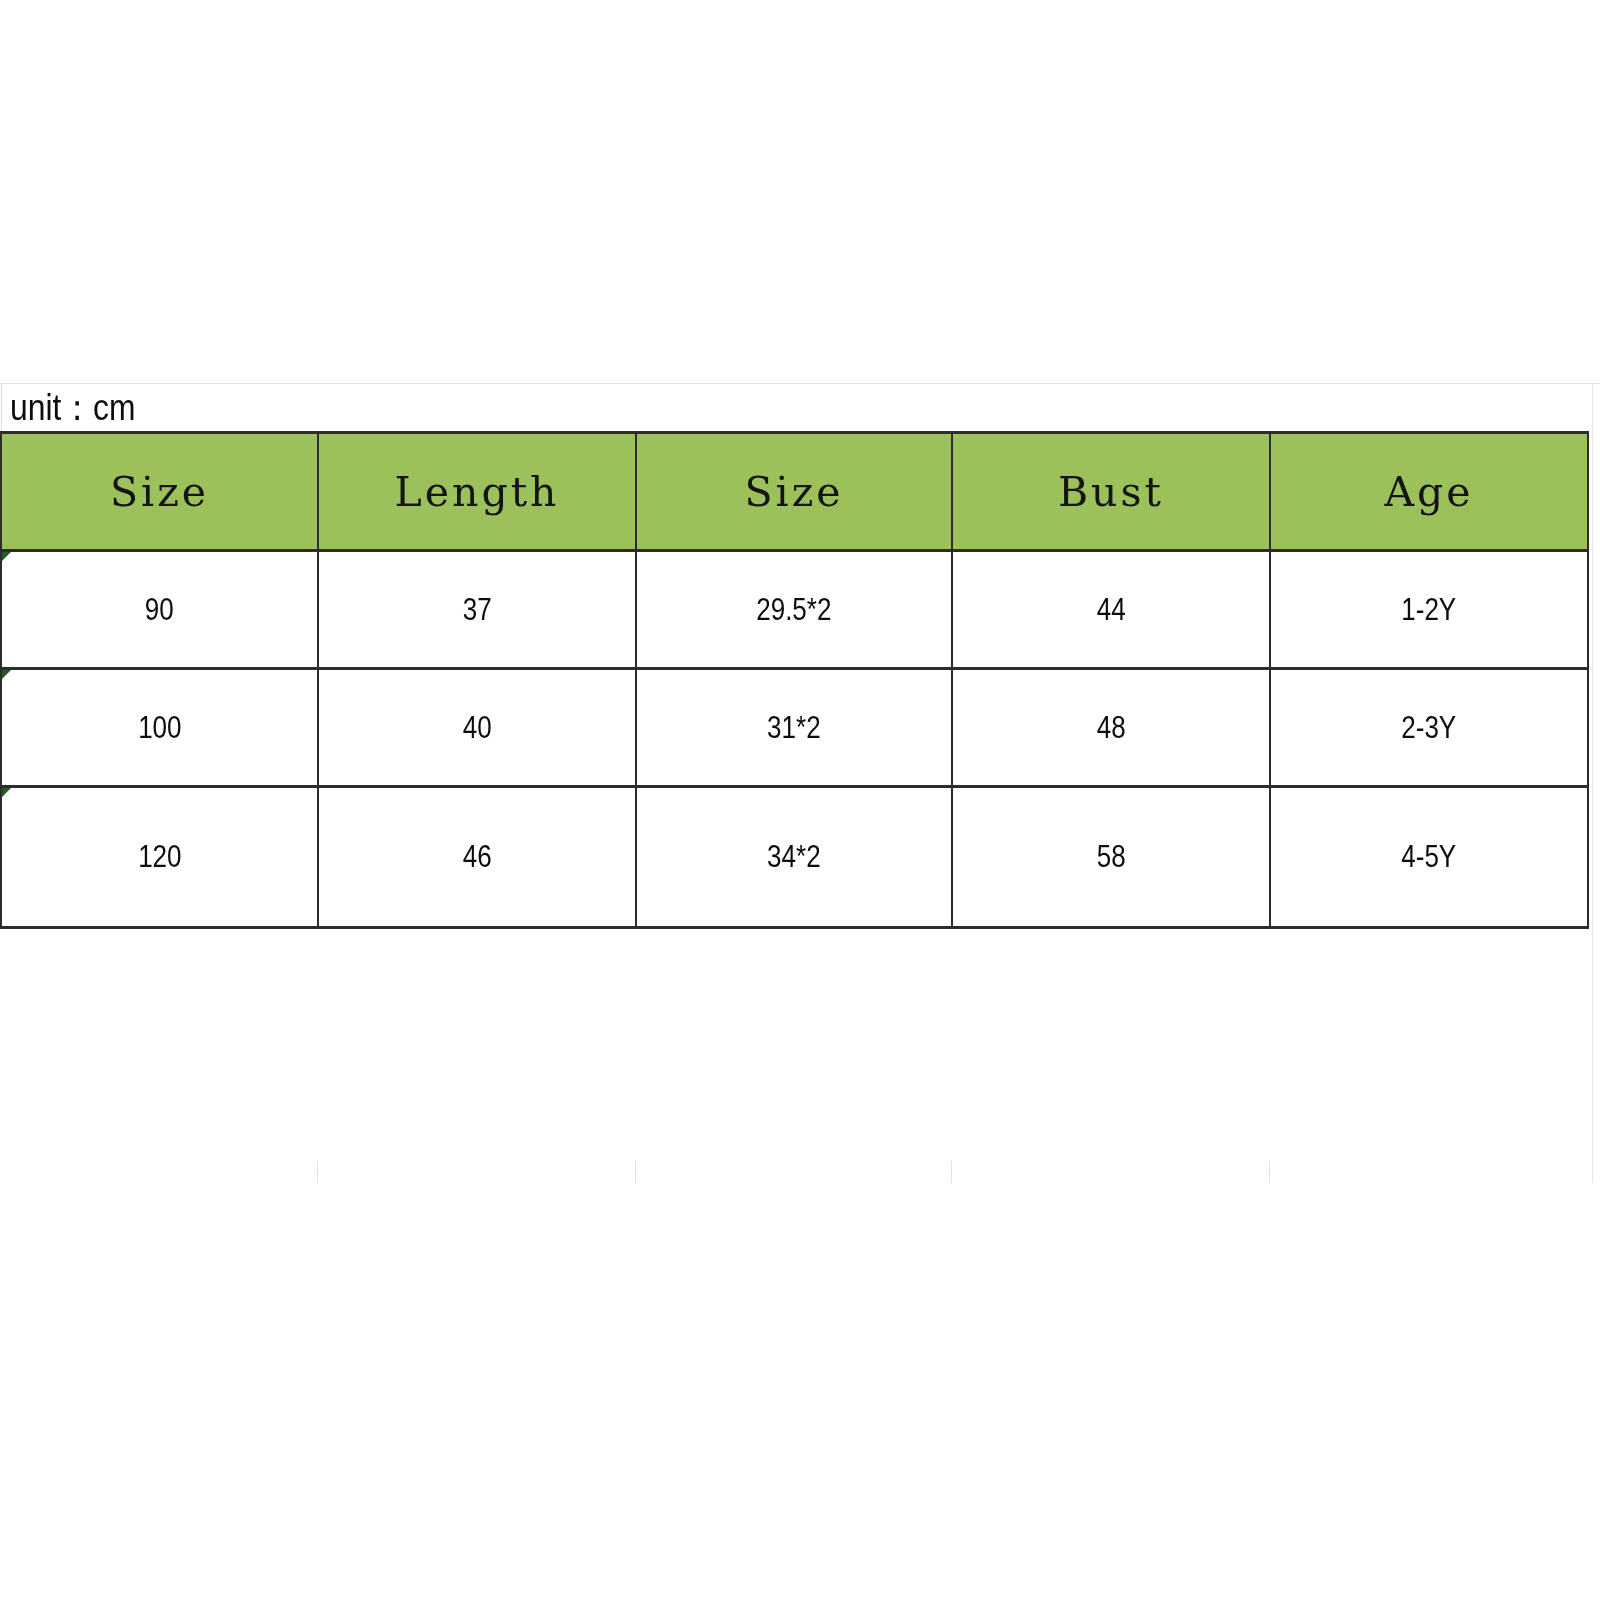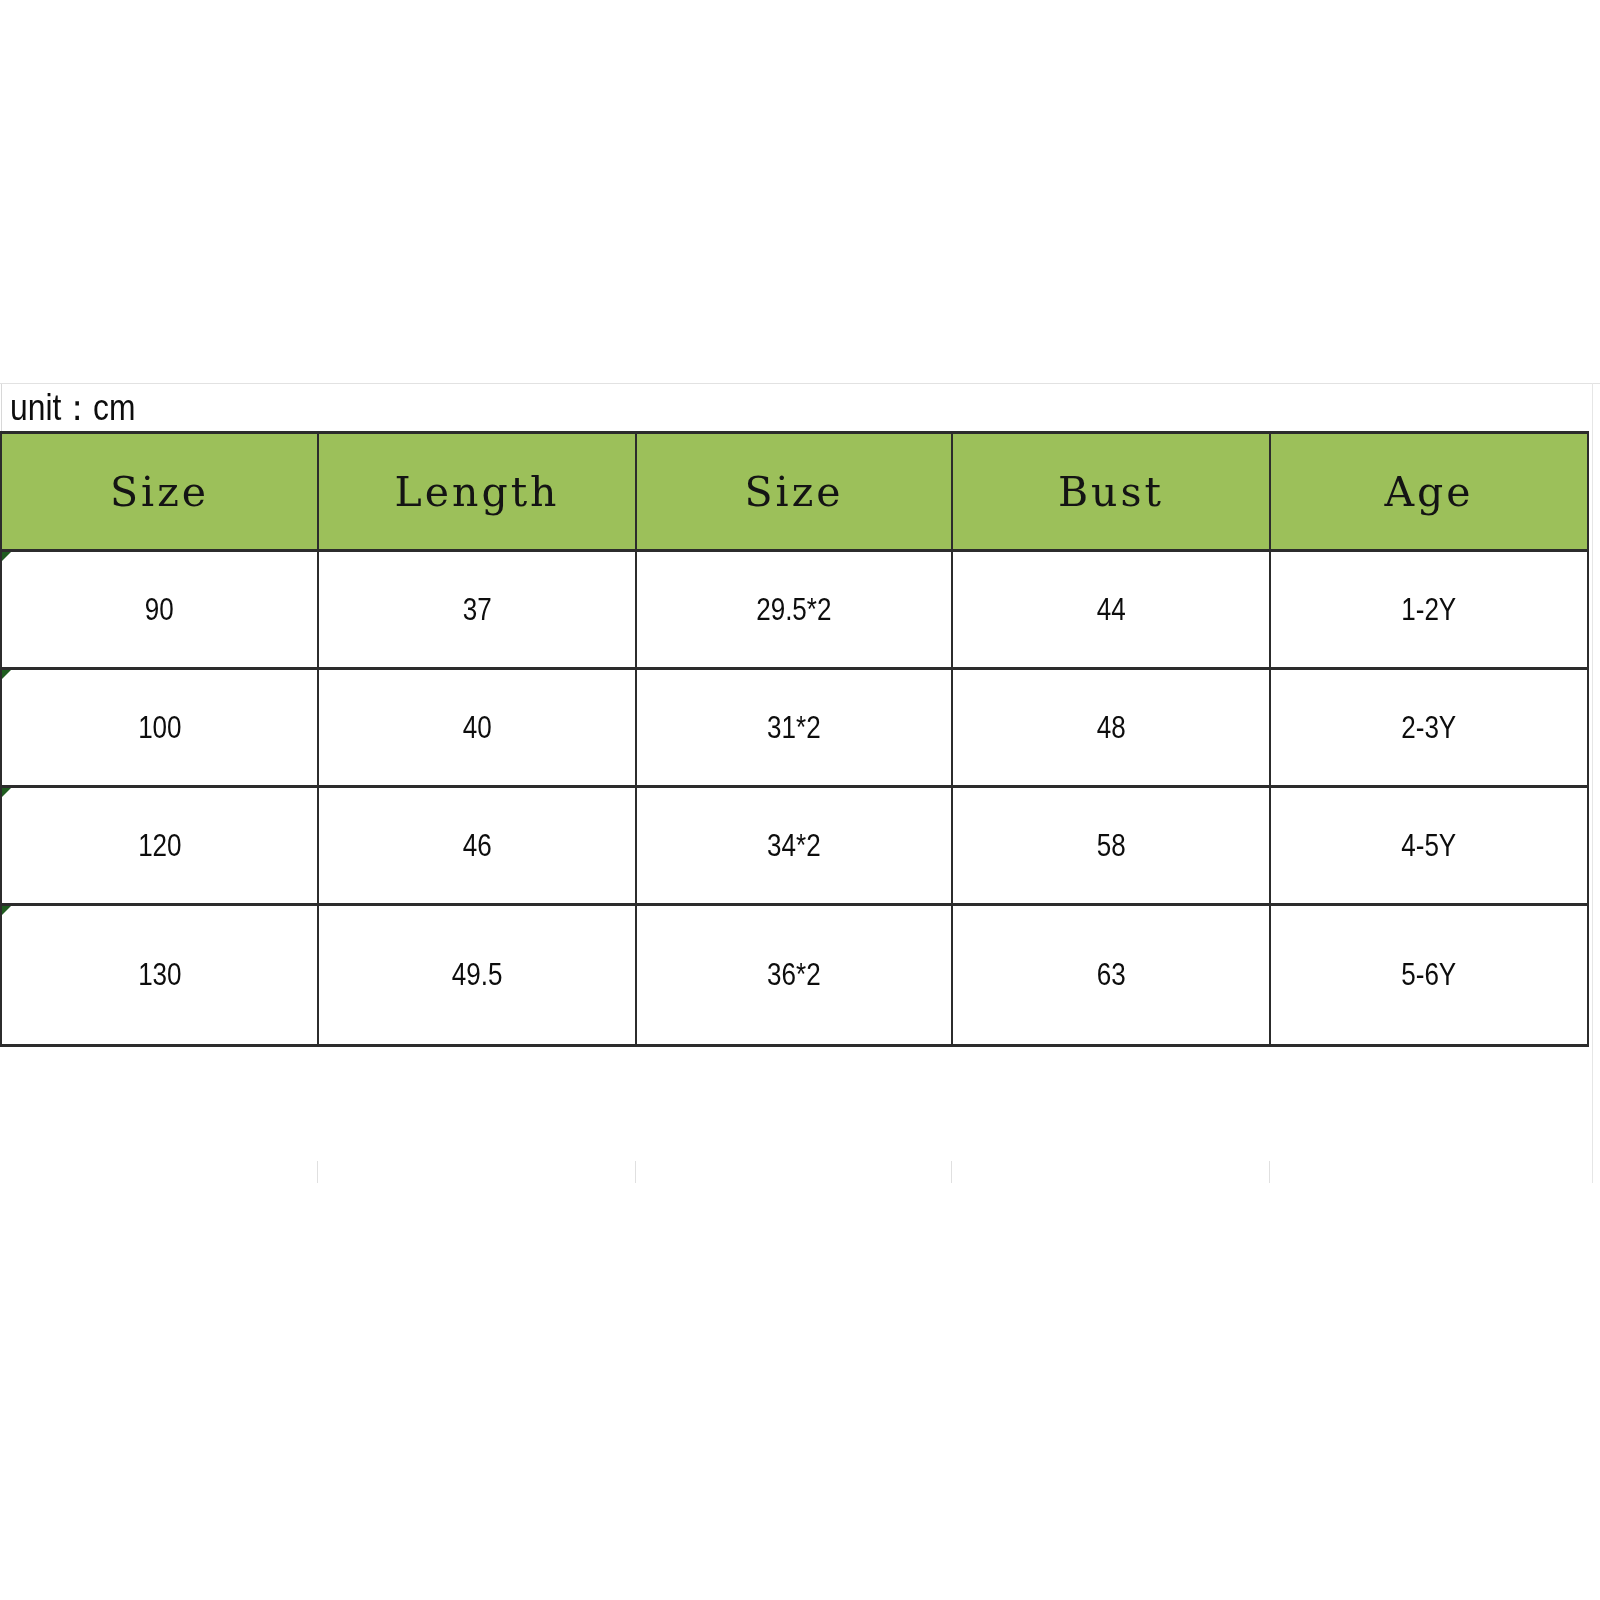--- a/index.html
+++ b/index.html
@@ -196,23 +196,16 @@
         <td><span class="cell-text">48</span></td>
         <td><span class="cell-text">2-3Y</span></td>
       </tr>
       <tr class="tbody-row">
         <td><span class="comment-marker"></span><span class="cell-text">120</span></td>
         <td><span class="cell-text">46</span></td>
         <td><span class="cell-text">34*2</span></td>
         <td><span class="cell-text">58</span></td>
         <td><span class="cell-text">4-5Y</span></td>
       </tr>
-      <tr class="tbody-row">
-        <td><span class="comment-marker"></span><span class="cell-text">130</span></td>
-        <td><span class="cell-text">49.5</span></td>
-        <td><span class="cell-text">36*2</span></td>
-        <td><span class="cell-text">63</span></td>
-        <td><span class="cell-text">5-6Y</span></td>
-      </tr>
     </tbody>
   </table>
 
 </div>
 
 </body></html>

